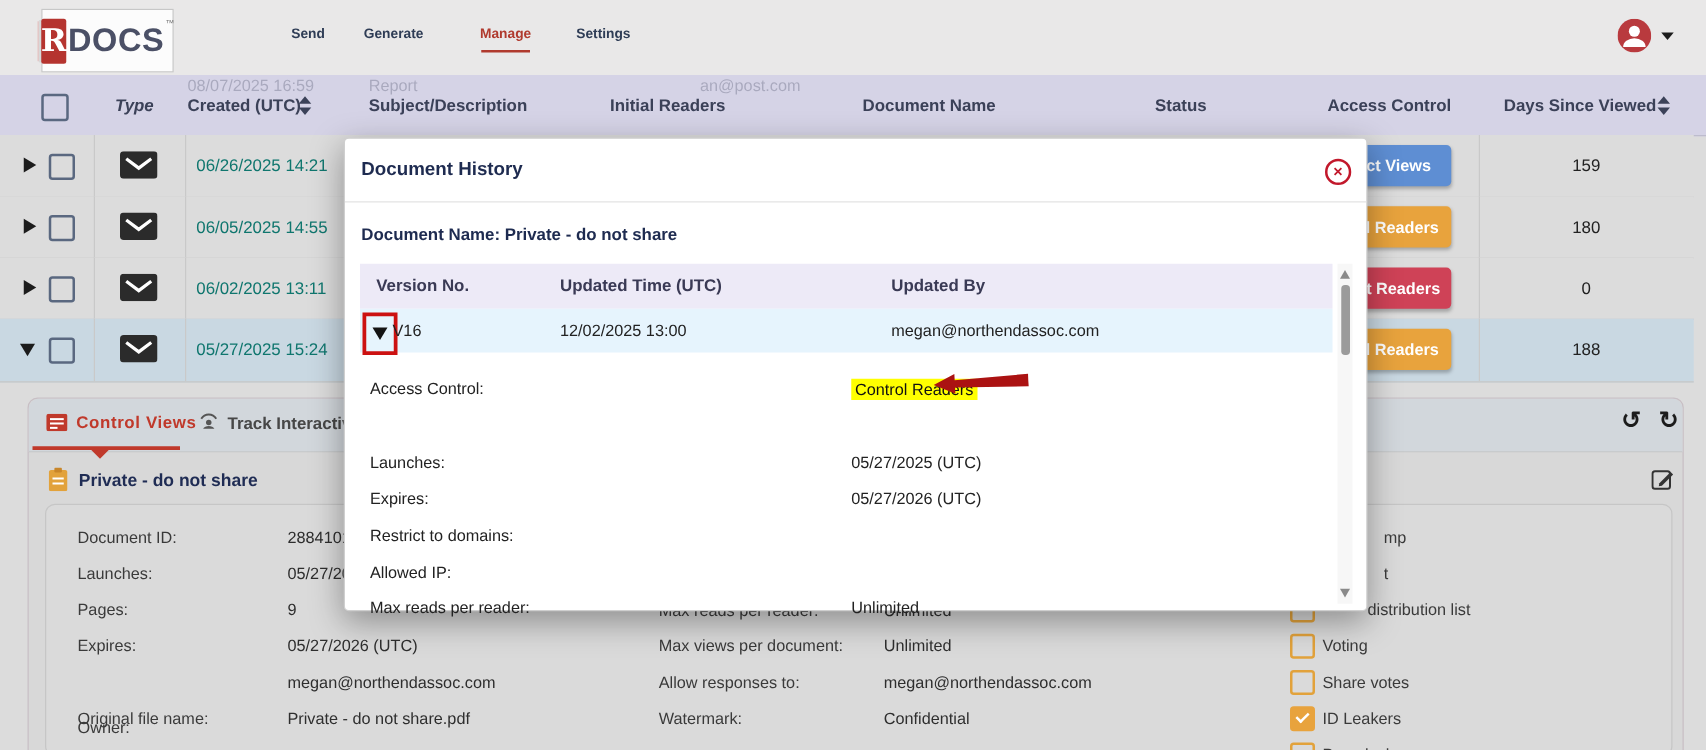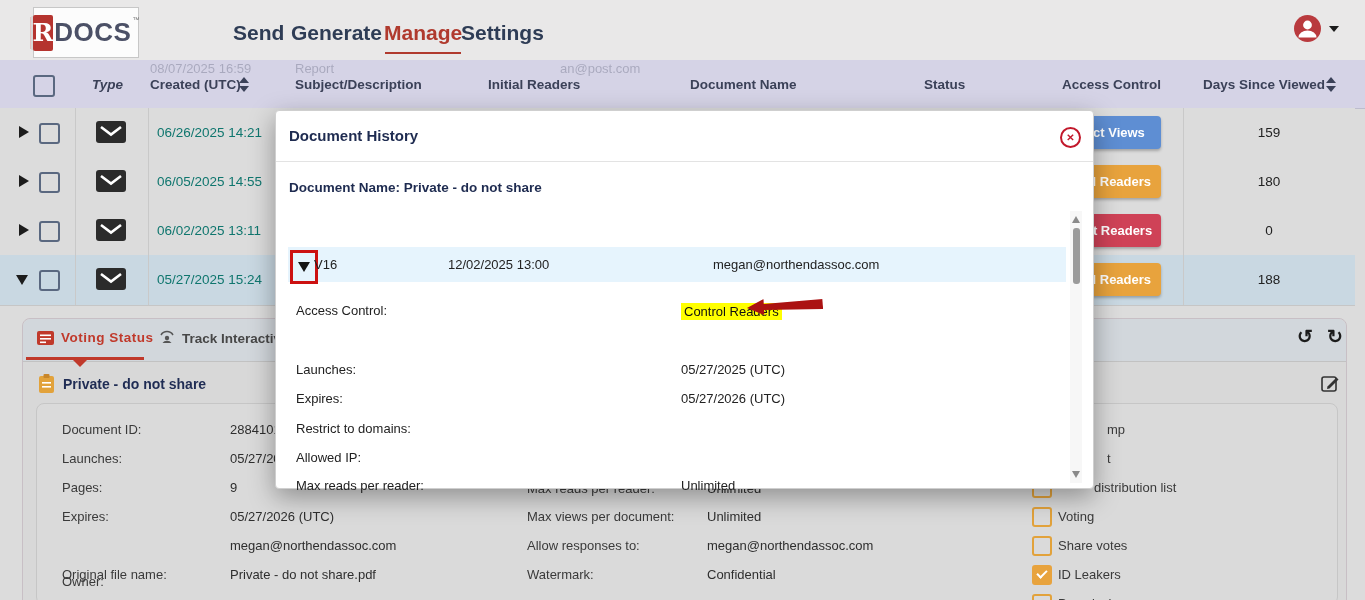--- a/index.html
+++ b/index.html
@@ -5,21 +5,21 @@
   html,body{margin:0;padding:0;}
   body{width:1365px;height:600px;overflow:hidden;font-family:"Liberation Sans",sans-serif;background:#dcdcdc;}
   #screen{position:relative;width:1365px;height:600px;background:#dcdcdc;overflow:hidden;}
 
   
   #nav{position:absolute;left:0;top:0;width:1365px;height:60px;background:#e9e8e8;}
   #logo{position:absolute;left:33px;top:7px;width:104px;height:49px;background:#fcfcfc;border:1px solid #c7c7c7;display:flex;align-items:center;justify-content:center;gap:1px;}
   .logo-r{width:29px;height:36px;background:#b5342f;color:#fff;font-family:"DejaVu Serif",serif;font-weight:bold;font-size:25px;display:flex;align-items:center;justify-content:center;border-radius:2px;box-shadow:-3px 0 0 -1px #d8d8d8,-5px 0 0 -2px #e6c3c2;}
   .logo-docs{font-size:26px;font-weight:700;color:#4b5066;letter-spacing:.5px;}
   .logo-tm{font-size:7px;color:#777;align-self:flex-start;margin-top:8px;}
-  .nav-item{position:absolute;top:21px;font-size:21px;font-weight:600;color:#2e3c55;text-decoration:none;cursor:pointer;}
+  .nav-item{position:absolute;top:21px;font-size:11px;font-weight:600;color:#2e3c55;text-decoration:none;cursor:pointer;}
   .nav-item.active{color:#b03a2e;}
   .nav-item.active::after{content:"";position:absolute;left:1px;right:1px;bottom:-9px;height:2px;background:#b03a2e;}
   #avatar{position:absolute;left:1294px;top:15px;width:27px;height:27px;}
   #avatar-caret{position:absolute;left:1329px;top:26px;width:0;height:0;border-left:5px solid transparent;border-right:5px solid transparent;border-top:6px solid #1c1c1c;}
 
   
   #thead{position:absolute;left:0;top:60px;width:1365px;height:48px;background:#d5d3e6;border-bottom:1px solid #bdbccd;}
   .ghost{position:absolute;top:1px;font-size:13px;color:#3a3f58;opacity:.28;white-space:nowrap;}
   .hlabel{position:absolute;top:17px;font-size:13.5px;font-weight:600;color:#3b4158;white-space:nowrap;}
   .hcb{position:absolute;left:33px;top:15px;width:18px;height:18px;border:2px solid #5a6880;border-radius:3px;background:transparent;cursor:pointer;}
@@ -196,21 +196,21 @@
 
   <section id="panel">
     <div id="tabstrip">
       <div class="tab" id="tab-control">
         <svg width="17" height="14">
             <rect width="17" height="14" rx="2" fill="#c0392b"></rect>
             <rect x="3" y="3.5" width="11" height="1.6" fill="#fff"></rect>
             <rect x="3" y="7" width="11" height="1.6" fill="#fff"></rect>
             <rect x="3" y="10.5" width="6" height="1.6" fill="#fff"></rect>
           </svg>
-        <span>Voting Status</span>
+        <span>Control Views</span>
       </div>
       <div id="tab-underline"></div>
       <div id="tab-pointer"></div>
       <div class="tab" id="tab-track">
         <svg width="16" height="16" viewBox="0 0 16 16">
           <path d="M2 5 A7 7 0 0 1 14 5" stroke="#555" stroke-width="1.5" fill="none"></path>
           <circle cx="8" cy="8" r="2.2" fill="#555"></circle>
           <path d="M3.5 13 a5 4 0 0 1 9 0" fill="#555"></path>
         </svg>
         <span>Track Interactivity</span>
@@ -275,20 +275,25 @@
       <span class="olabel" style="left:1021px;top:192px;">Page locker</span>
     </div>
   </section>
 
   <div id="modal">
     <div id="m-title">Document History</div>
     <div id="m-close">✕</div>
     <div id="m-hr"></div>
     <div id="m-docname">Document Name: Private - do not share</div>
 
+    <div id="m-thead">
+      <span class="m-col" style="left:13px;">Version No.</span>
+      <span class="m-col" style="left:160px;">Updated Time (UTC)</span>
+      <span class="m-col" style="left:425px;">Updated By</span>
+    </div>
 
     <div id="m-row">
       <div id="m-redbox">
         <span id="m-tri"></span>
       </div>
       <span class="m-cell" style="left:26px;">V16</span>
       <span class="m-cell" style="left:160px;">12/02/2025 13:00</span>
       <span class="m-cell" style="left:425px;">megan@northendassoc.com</span>
     </div>
 

